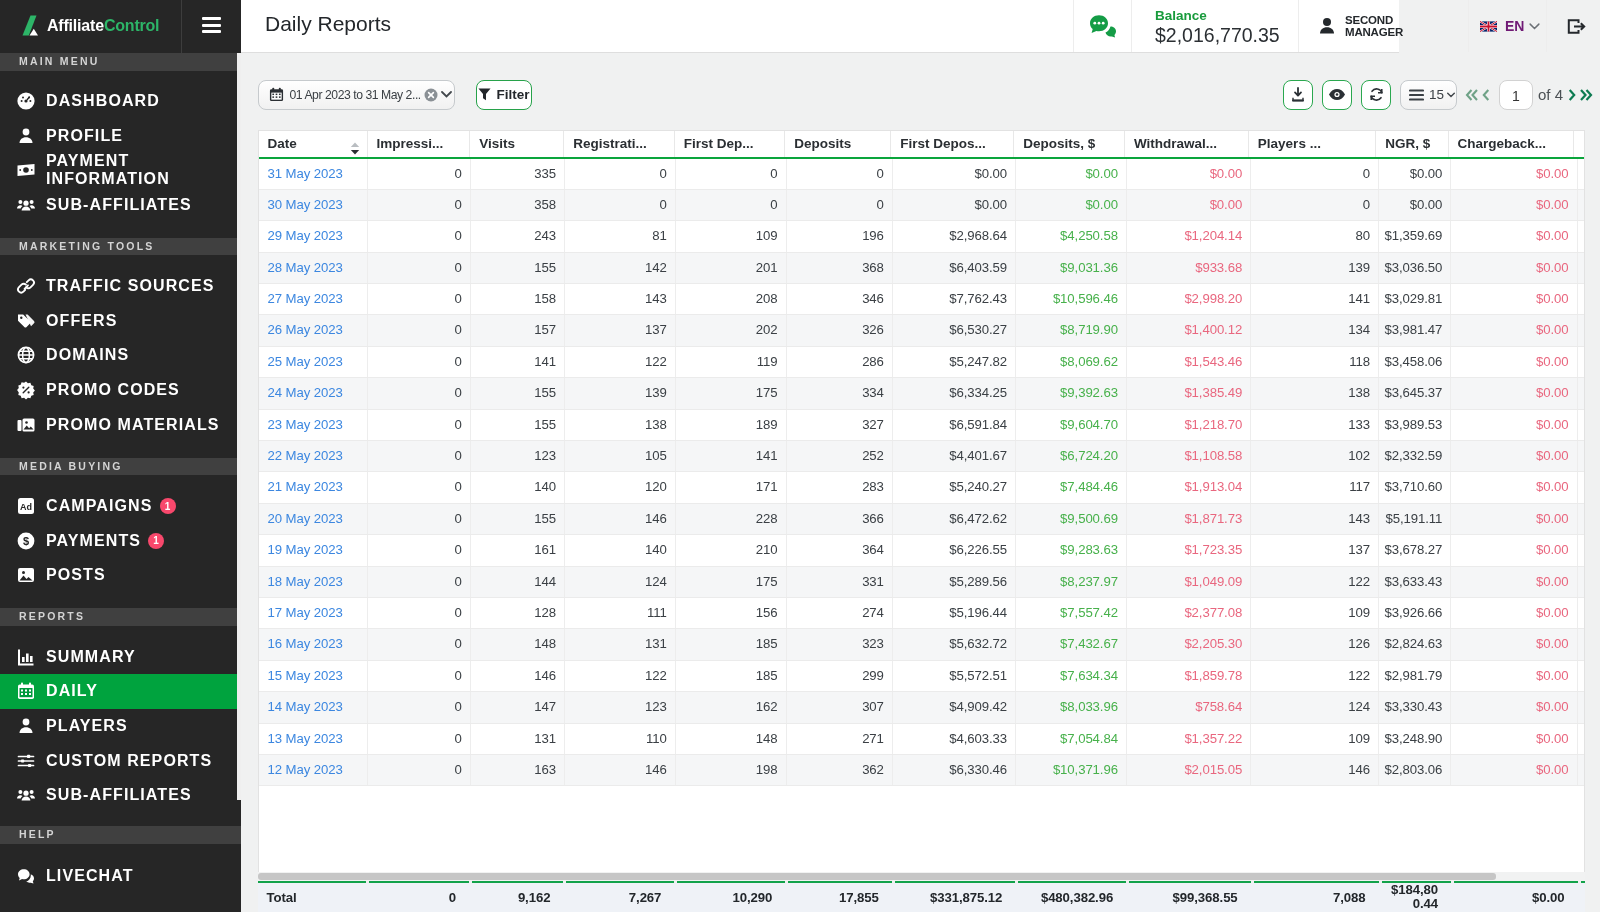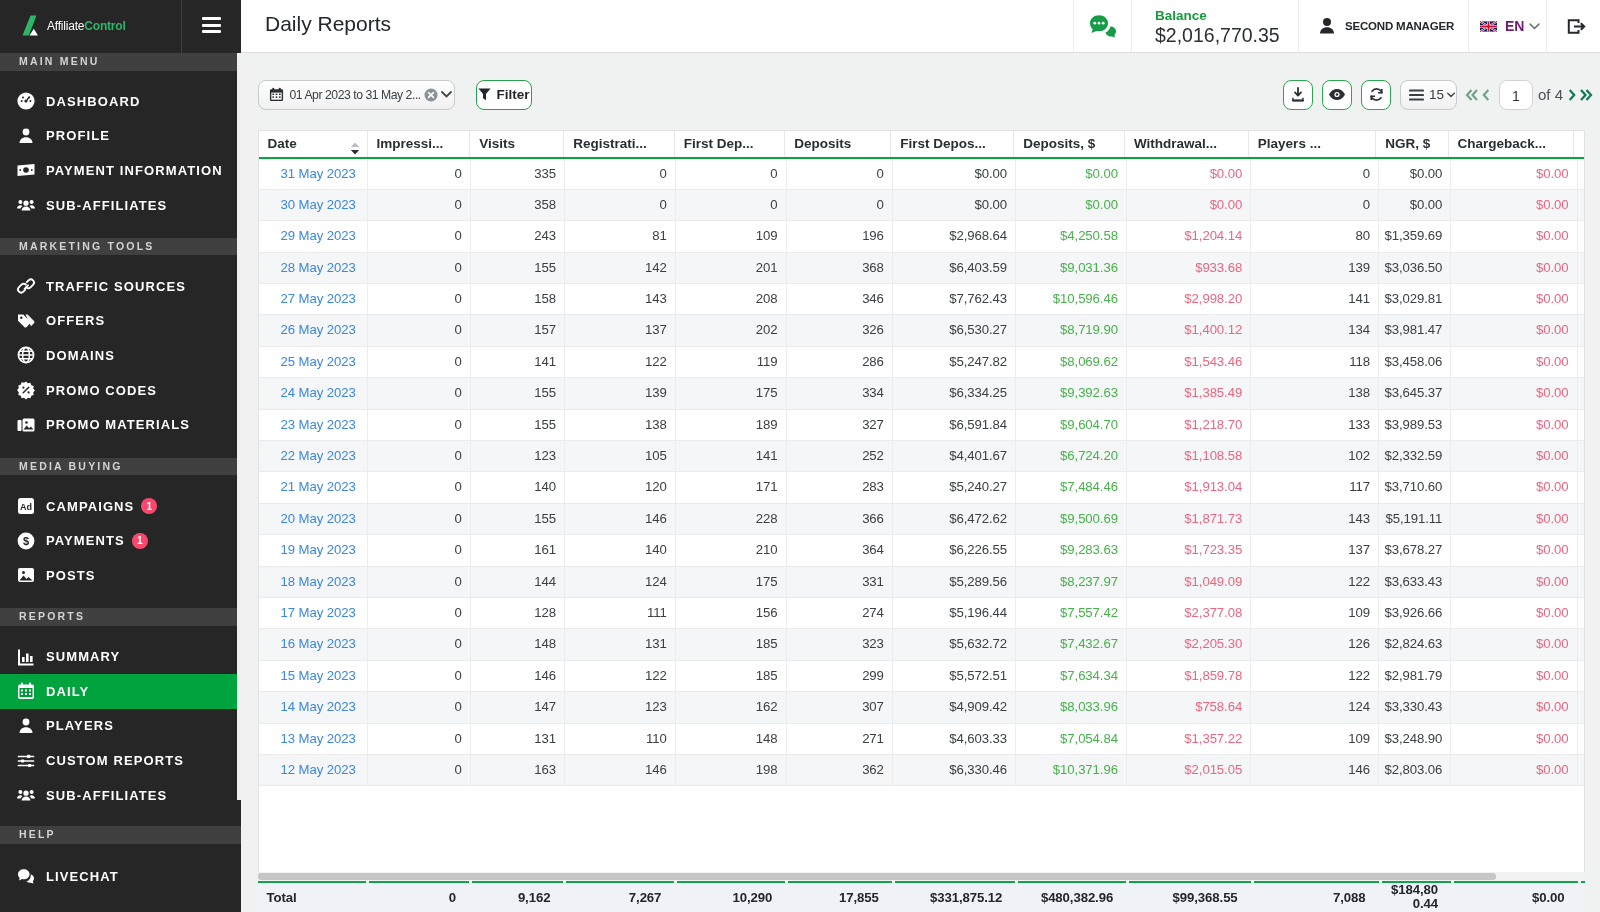--- a/index.html
+++ b/index.html
@@ -1,33 +1,33 @@
 <!DOCTYPE html>
 <html><head><meta charset="utf-8"><title>Daily Reports</title>
 <style>
 *{margin:0;padding:0;box-sizing:border-box}
 svg{flex-shrink:0}
 html,body{width:1600px;height:912px;overflow:hidden;font-family:"Liberation Sans",sans-serif;background:#f0f1f1}
 #sidebar{position:absolute;left:0;top:0;width:241px;height:912px;background:#262626;z-index:5}
 #sbhead{position:absolute;top:0;left:0;width:241px;height:53px;background:#262626}
 #sbdiv{position:absolute;left:181px;top:0;width:1px;height:53px;background:#3d3d3d}
 #logo{position:absolute;left:20px;top:13px;display:flex;align-items:center}
-#logotxt{font-size:12px;font-weight:normal;color:#fff;letter-spacing:-0.2px}
+#logotxt{font-size:16px;font-weight:bold;color:#fff;letter-spacing:-0.2px}
 #logotxt b{color:#2db568}
 #burger{position:absolute;left:202px;top:17px;width:19px}
 #burger div{height:3.1px;background:#fff;margin-bottom:3.5px;border-radius:1px}
 .secbar{position:absolute;left:0;width:241px;height:17.5px;background:#404040;color:#d4d4d4;font-size:10.5px;font-weight:bold;letter-spacing:2.2px;line-height:17.5px;padding-left:19px}
 .sitem{position:absolute;left:0;width:236px;height:34.7px;display:flex;align-items:center;color:#fff}
 .sitem.active{background:#00a33e;width:241px}
 .icw{width:20px;height:20px;margin-left:16px;flex:0 0 20px}
 .ic{width:20px;height:20px;display:block}
-.slbl{margin-left:10px;font-size:13px;font-weight:bold;letter-spacing:1.1px}
+.slbl{margin-left:10px;font-size:16px;font-weight:bold;letter-spacing:1.1px}
 .badge{margin-left:7px;width:16px;height:16px;border-radius:50%;background:#f8486c;color:#fff;font-size:10px;font-weight:bold;display:flex;align-items:center;justify-content:center}
 #sbscroll{position:absolute;left:236.5px;top:53px;width:4.5px;height:747px;background:#efefef;z-index:6}
-#topbar{position:absolute;left:241px;top:0;width:1359px;height:53px;background:#fff;border-bottom:1px solid #dedede}
+#topbar{position:absolute;left:241px;top:0;width:1158px;height:53px;background:#fff;border-bottom:1px solid #dedede}
 #title{position:absolute;left:24px;top:12px;font-size:21px;color:#23272b}
 .tdiv{position:absolute;top:0;width:1px;height:52px;background:#ededed}
 #balw{position:absolute;left:914px;top:8px}
 #balw .b1{color:#189b3c;font-size:13.5px;font-weight:bold}
 #balw .b2{color:#2b2f33;font-size:19.5px;margin-top:1px}
 #mgr{position:absolute;left:1078px;top:0;height:52px;display:flex;align-items:center}
 #mgr span{margin-left:10px;font-size:11.5px;font-weight:bold;color:#24282c;letter-spacing:-0.2px}
 #lang{position:absolute;left:1239px;top:0;height:52px;display:flex;align-items:center}
 #lang .en{margin-left:8px;font-size:14px;font-weight:bold;color:#701a75}
 #content{position:absolute;left:241px;top:53px;width:1359px;height:687px;background:#f0f1f1}
@@ -42,21 +42,21 @@
 #pgbox{width:34px;height:30px;background:#fff;border:1px solid #d2d2d2;border-radius:8px;text-align:center;line-height:30px;font-size:14px;color:#333}
 #of4{color:#4b5054;font-size:15px;margin:0 5px}
 #tablecard{position:absolute;left:16.5px;top:77px;width:1327px;height:782px;background:#fff;border:1px solid #e2e2e2;border-bottom:none}
 #thead{display:flex;height:27.5px;border-bottom:2px solid #0aa53c}
 .th{font-size:13.5px;font-weight:bold;color:#2b2f33;line-height:26px;padding-left:9px;border-right:1px solid #e8e8e8;overflow:hidden;white-space:nowrap;position:relative}
 .th:last-child,.td:last-child{border-right:none}
 .tr{display:flex;height:31.4px;border-bottom:1px solid #ebebeb}
 .tr.alt{background:#f5f6f7}
 .td{font-size:13.2px;color:#3b4045;line-height:30.4px;letter-spacing:-0.1px;border-right:1px solid #ededed;overflow:hidden;white-space:nowrap}
 .td.n{text-align:right;padding-right:8px}
-.c0{padding-left:22px}
+.c0{padding-left:9px}
 .c0{width:109.5px}
 .c1{width:103px}
 .c2{width:94.5px}
 .c3{width:111px}
 .c4{width:111px}
 .c5{width:106.5px}
 .c6{width:123.5px}
 .c7{width:111px}
 .c8{width:124.5px}
 .c9{width:128px}

